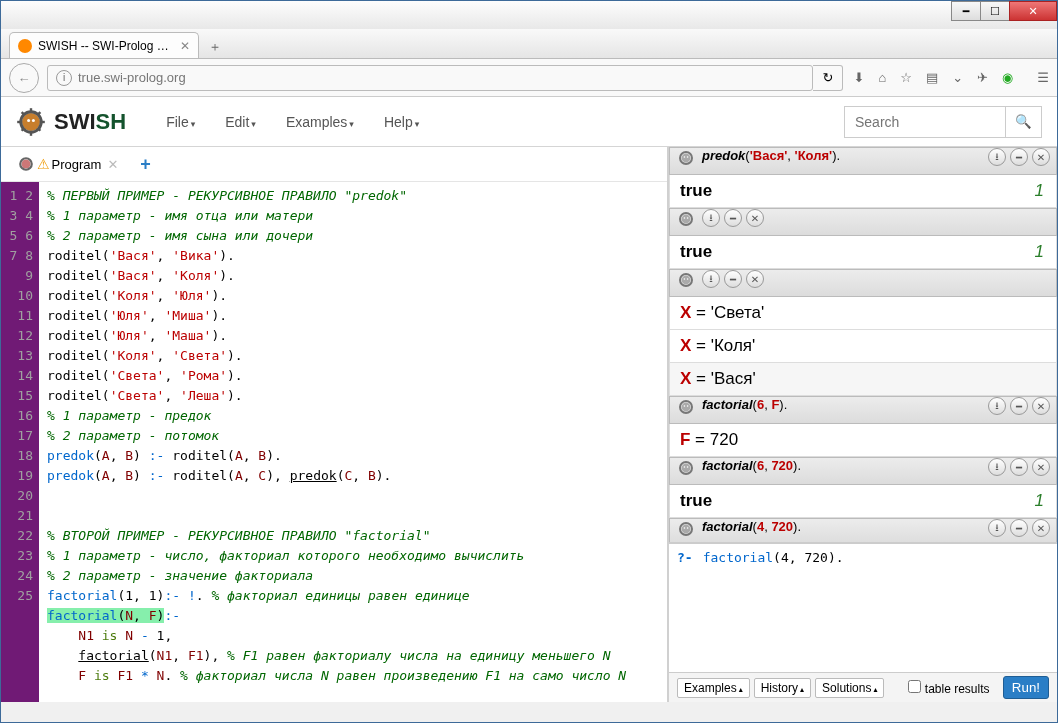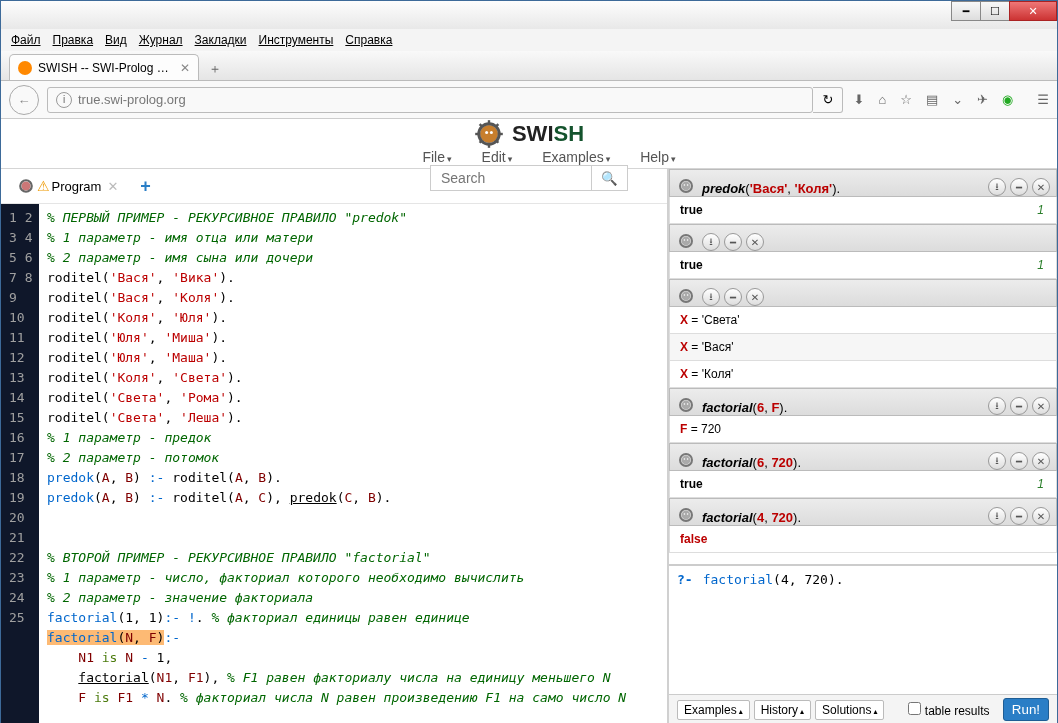--- a/index.html
+++ b/index.html
@@ -19,62 +19,62 @@
 .newtab{width:24px;height:22px;display:flex;align-items:center;justify-content:center;color:#666;margin-left:4px;}
 .urlbar{height:38px;background:#f9f9f9;display:flex;align-items:center;padding:0 8px;border-bottom:1px solid #ccc;}
 .navback{width:30px;height:30px;border:1px solid #aaa;border-radius:50%;display:flex;align-items:center;justify-content:center;color:#888;}
 .urlinput{flex:1;height:26px;border:1px solid #bbb;border-radius:3px;margin:0 8px;padding:0 8px;display:flex;align-items:center;font-size:13px;color:#777;}
 .urlinput .info{width:16px;height:16px;border:1px solid #999;border-radius:50%;display:inline-flex;align-items:center;justify-content:center;font-size:10px;margin-right:6px;color:#666;}
 .reload{width:30px;height:26px;border:1px solid #bbb;border-left:none;border-radius:0 3px 3px 0;display:flex;align-items:center;justify-content:center;margin-left:-8px;margin-right:10px;}
 .tbicons{display:flex;gap:14px;align-items:center;color:#666;}
 .tbicons span{cursor:pointer;}
 .green{color:#2a2;}
 .content{height:605px;display:flex;flex-direction:column;background:#fff;}
-.swish-bar{height:50px;border-bottom:1px solid #d5d5d5;display:flex;align-items:center;padding:0 15px;flex-direction:column;}
+.swish-bar{height:50px;border-bottom:1px solid #d5d5d5;display:flex;align-items:center;padding:0 15px;}
 .logo{display:flex;align-items:center;font-size:22px;font-weight:bold;}
 .gear{width:30px;height:30px;position:relative;margin-right:8px;}
 .gear svg{width:30px;height:30px;}
 .logo .swi{color:#222;}
 .logo .sh{color:#14532d;}
 .swmenus{display:flex;margin-left:40px;gap:30px;color:#555;font-size:14px;}
 .swmenus span::after{content:"▾";font-size:9px;margin-left:2px;}
 .spacer{flex:1;}
 .searchbox{display:flex;border:1px solid #ccc;height:32px;}
 .searchbox input{border:none;outline:none;padding:4px 10px;width:160px;font-size:14px;}
 .searchbox button{width:36px;border:none;border-left:1px solid #ccc;background:#fff;}
 .workspace{flex:1;display:flex;min-height:0;}
 .leftpane{width:668px;display:flex;flex-direction:column;border-right:2px solid #d0d0d0;}
 .edtabs{height:34px;display:flex;align-items:center;padding:0 0 0 8px;}
 .edtab{display:flex;align-items:center;background:#fff;padding:3px 8px;border-radius:3px;}
 .gearicn{width:18px;height:18px;}
 .warnicn{color:#e90;margin:0 2px;font-size:14px;}
 .edtab .x{color:#bbb;margin-left:6px;}
 .plus{color:#2a7ec6;font-size:18px;font-weight:bold;margin-left:14px;}
 .editor{flex:1;display:flex;overflow:hidden;font-family:Consolas,monospace;font-size:13px;border-top:1px solid #e5e5e5;}
-.gutter{width:38px;background:#0f172a;padding:4px 6px 0 8px;color:#a0a0a0;line-height:20px;}
+.gutter{width:38px;background:#701a75;text-align:right;padding:4px 6px 0 8px;color:#a0a0a0;line-height:20px;}
 .code{flex:1;padding:4px 0 4px 8px;line-height:20px;white-space:pre;}
 .cm{color:#060;font-style:italic;}
 .fn{color:#000;}
 .str{color:#b00;}
 .var{color:#800000;}
 .blu{color:#06c;}
 .pred{color:#000;text-decoration:underline;}
-.hl{background:#fdba74;text-align:right;}
+.hl{background:#86efac;text-align:right;}
 .keyw{color:#4d7c0f;}
 .op{color:#06c;}
 .rightpane{flex:1;display:flex;flex-direction:column;min-height:0;}
 .results{flex:1;overflow-y:auto;background:#fff;}
-.qhead{background:linear-gradient(#ececec,#dcdcdc);border:1px solid #bbb;height:28px;display:flex;align-items:flex-end;padding:0 6px;font-size:13px;}
+.qhead{background:linear-gradient(#ececec,#dcdcdc);border:1px solid #bbb;height:28px;display:flex;align-items:flex-start;padding:0 6px;font-size:13px;}
 .qgear{width:20px;height:20px;margin-right:6px;}
 .qhead .qtext{flex:1;}
 .qhead b{font-weight:bold;}
 .qhead .r{color:#b00;font-weight:bold;}
 .qctrls{display:flex;gap:4px;}
 .qctrls span{width:18px;height:18px;border:1px solid #999;border-radius:9px;display:inline-flex;align-items:center;justify-content:center;font-size:10px;color:#555;background:linear-gradient(#fff,#ddd);}
-.qres{padding:6px 10px;font-size:12px;border:1px solid #ddd;border-top:none;position:relative;background:#fff;}
+.qres{padding:6px 10px;font-size:17px;border:1px solid #ddd;border-top:none;position:relative;background:#fff;}
 .qres.alt{background:#f6f6f6;}
 .qres .it{font-style:italic;position:absolute;right:12px;top:6px;color:#2a7e2a;}
 .qres b{font-weight:bold;}
 .qres .rv{color:#b00;font-weight:bold;}
 .false{color:#b00;font-weight:bold;text-align:right;}
 .querybox{border-top:2px solid #ccc;display:flex;flex-direction:column;}
 .qinput{flex:1;display:flex;padding:6px 8px;font-family:Consolas,monospace;font-size:13px;}
 .qprompt{color:#06c;font-weight:bold;margin-right:10px;}
 .qcode{flex:1;}
 .qfooter{height:30px;background:#f4f4f4;border-top:1px solid #ccc;display:flex;align-items:center;padding:0 8px;gap:4px;font-size:12px;}
@@ -86,29 +86,20 @@
 </head>
 <body>
 
 <div class="win">
   <div class="titlebar">
     <div class="winbtns">
       <div class="winbtn">━</div>
       <div class="winbtn">☐</div>
       <div class="winbtn close">✕</div>
     </div>
-  </div>
-  <div class="menubar">
-    <span>Файл</span>
-    <span>Правка</span>
-    <span>Вид</span>
-    <span>Журнал</span>
-    <span>Закладки</span>
-    <span>Инструменты</span>
-    <span>Справка</span>
   </div>
   <div class="tabbar">
     <div class="tab">
       <span class="tabicon"></span>
       <span class="title">SWISH -- SWI-Prolog for S…</span>
       <span class="x">✕</span>
     </div>
     <div class="newtab">＋</div>
   </div>
   <div class="urlbar">
@@ -276,22 +267,22 @@
                   <circle cx="42" cy="45" r="4" fill="#fff"></circle>
                   <circle cx="58" cy="45" r="4" fill="#fff"></circle>
                 </svg></span>
               <span class="qctrls">
                 <span>⭳</span>
                 <span>━</span>
                 <span>✕</span>
               </span>
             </div>
             <div class="qres"><span class="rv">X</span> = 'Света'</div>
+            <div class="qres"><span class="rv">X</span> = 'Коля'</div>
             <div class="qres alt"><span class="rv">X</span> = 'Вася'</div>
-            <div class="qres"><span class="rv">X</span> = 'Коля'</div>
             <div class="qhead">
               <span class="qgear"><svg viewBox="0 0 100 100">
                   <circle cx="50" cy="50" r="22" fill="#aaa"></circle>
                   <circle cx="50" cy="50" r="30" fill="none" stroke="#777" stroke-width="10"></circle>
                   <circle cx="42" cy="45" r="4" fill="#fff"></circle>
                   <circle cx="58" cy="45" r="4" fill="#fff"></circle>
                 </svg></span>
               <span class="qtext"><b><i>factorial</i></b>(<b><span style="color:#b00;">6</span></b>, <b><span class="r">F</span></b>).</span>
               <span class="qctrls">
                 <span>⭳</span>

